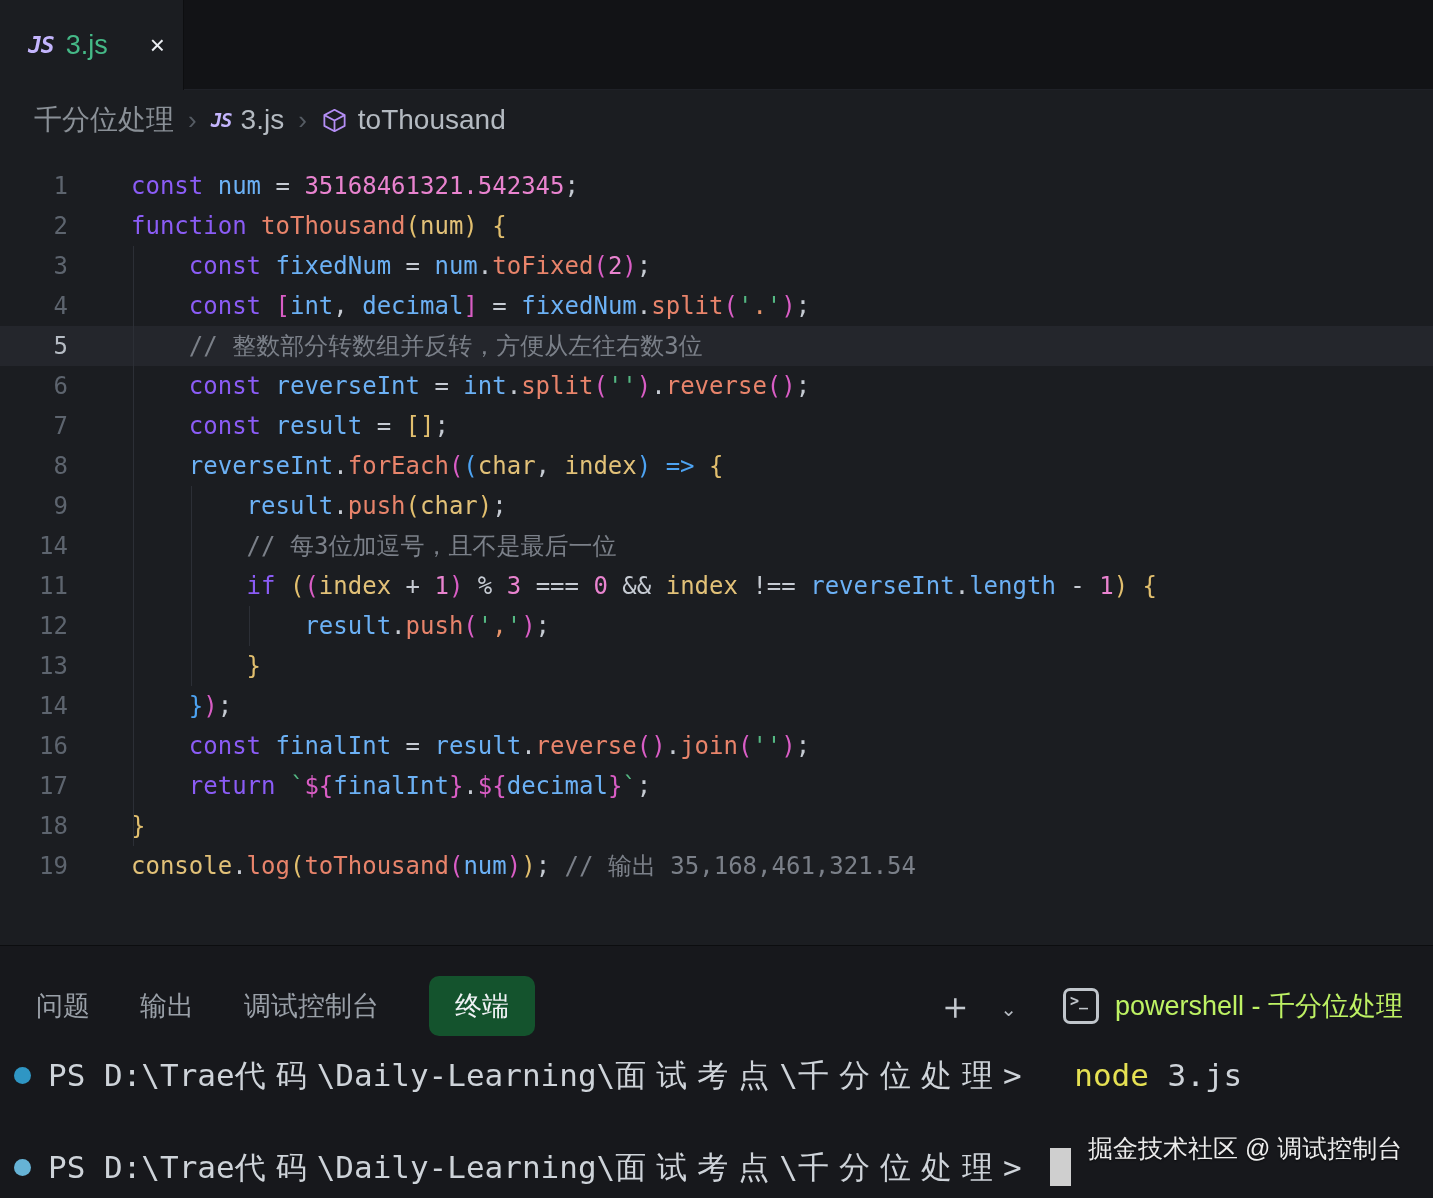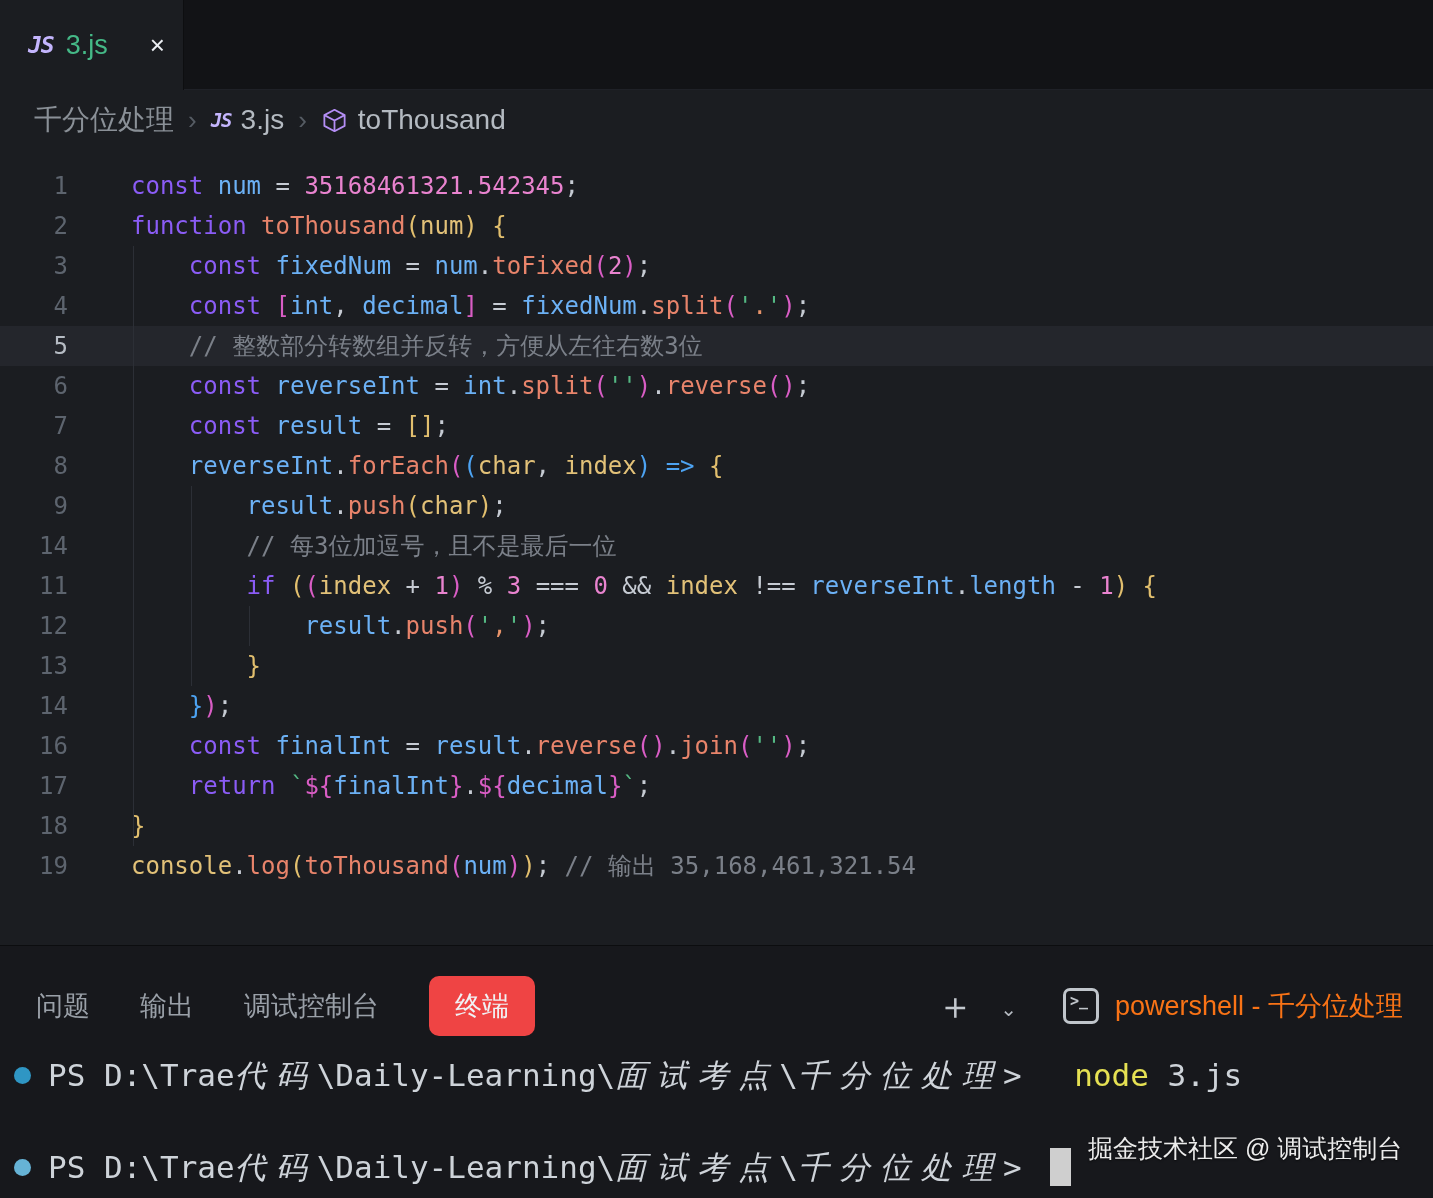--- a/index.html
+++ b/index.html
@@ -33,34 +33,34 @@
   .tk-kw{color:#8b5cf6;} .tk-var{color:#6cb1f5;} .tk-fn{color:#e8846b;}
   .tk-num{color:#e983cf;} .tk-str{color:#e8946a;} .tk-strq{color:#54b883;}
   .tk-param{color:#e2c178;} .tk-pln{color:#c6cbd3;} .tk-cm{color:#7b8089;}
   .tk-b1{color:#e2bf6e;} .tk-b2{color:#d95dc5;} .tk-b3{color:#4da3f2;}
 
   
   .panel { height:253px; background:#17181c; border-top:1px solid #0c0d0f; }
   .panel-header { height:94px; display:flex; align-items:center; padding:26px 30px 0 36px;gap:23px; }
   .panel-tabs { display:flex; align-items:center; gap:50px; }
   .ptab { color:#9aa0a8; font-size:27px; cursor:pointer; padding:12px 0; }
-  .ptab.active { background:#ef4444; color:#f0f2f5; padding:12px 26px; border-radius:10px; }
+  .ptab.active { background:#14532d; color:#f0f2f5; padding:12px 26px; border-radius:10px; }
   .panel-actions { margin-left:auto; display:flex; align-items:center; }
   .plus-icon { color:#c3c8ce; font-size:38px; font-weight:200; line-height:1; cursor:pointer; }
   .chev-icon { color:#b6bbc2; font-size:20px; margin:6px 0 0 26px; cursor:pointer; }
   .term-icon { width:36px; height:36px; border:3px solid #c0c5cb; border-radius:7px; margin-left:46px; position:relative; cursor:pointer; flex:0 0 36px; }
   .term-icon span { position:absolute; left:4px; top:1px; color:#c0c5cb; font-size:15px; font-family:"DejaVu Sans Mono", monospace; font-weight:bold; }
-  .shell-label { color:#f97316; font-size:27px; margin-left:16px; white-space:nowrap; }
+  .shell-label { color:#bef264; font-size:27px; margin-left:16px; white-space:nowrap; }
 
   
   .terminal { padding:12px 0 0 14px; font-family:"DejaVu Sans Mono", monospace; font-size:31px; color:#ced3d9; }
   .t-line { height:46px; line-height:46px; white-space:pre; display:flex; align-items:center; }
   .bullet { width:17px; height:17px; border-radius:50%; margin-right:17px; flex:0 0 17px; }
   .bullet.none { background:transparent; }
-  .seg-cjk { letter-spacing:10px;font-style:italic; }
+  .seg-cjk { letter-spacing:10px; }
   .seg-cmd { color:#e6e153;margin-left:34px; }
   .cursor-block { display:inline-block; width:21px; height:38px; background:#cfcfcf; margin-left:10px; vertical-align:middle; }
 
   .watermark { position:absolute; left:1088px; top:1132px; color:#ececec; font-size:25px; text-shadow:0 1px 2px rgba(0,0,0,.6); z-index:5; white-space:nowrap; }
 </style>
 </head>
 <body>
 
 <div class="tabbar">
   <div class="tab">

